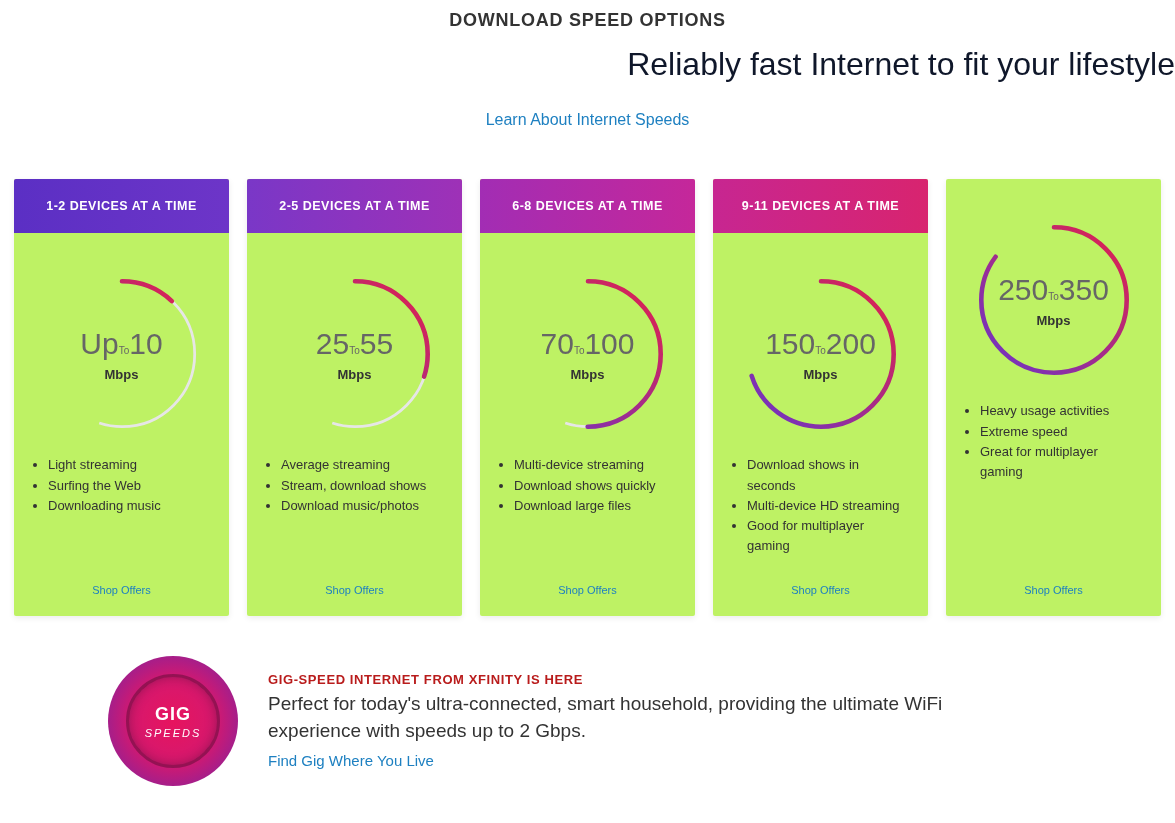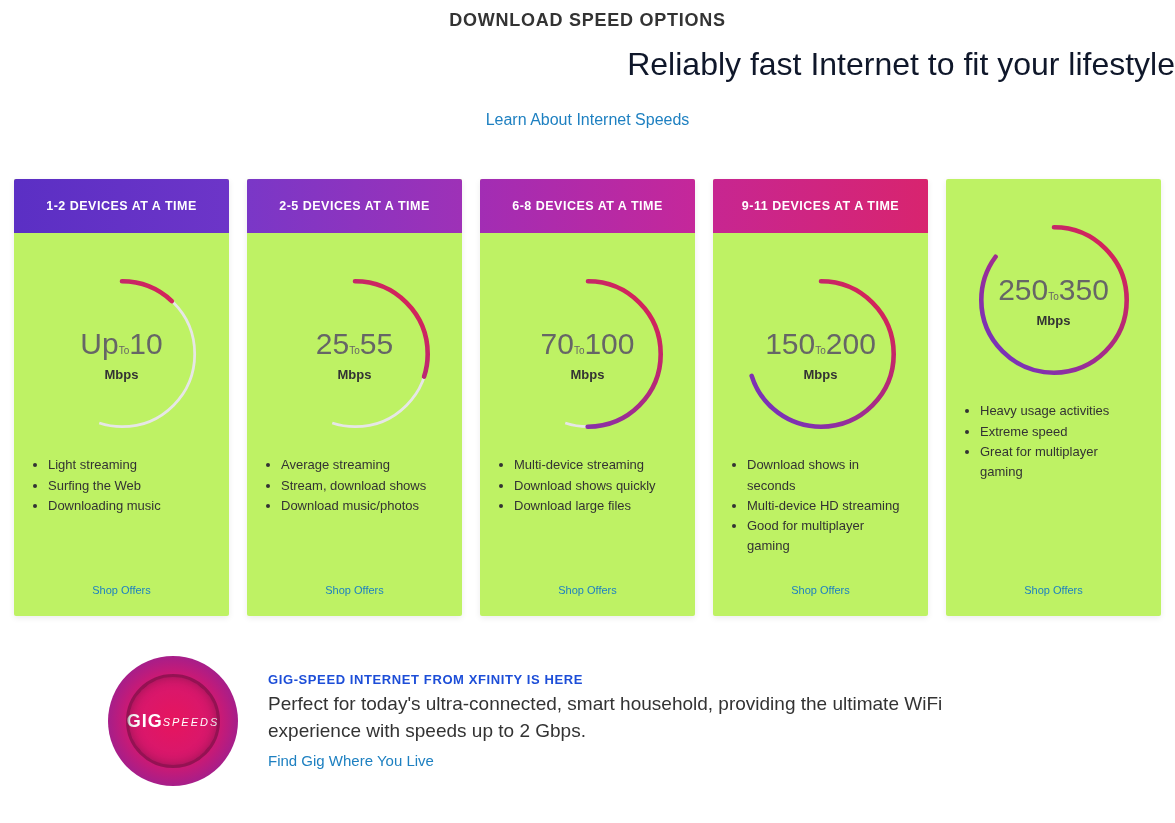--- a/index.html
+++ b/index.html
@@ -23,26 +23,26 @@
   .gauge .inner { position:absolute; inset:0; display:flex; flex-direction:column; align-items:center; justify-content:center; }
   .gauge .row { display:flex; align-items:baseline; }
   .gauge .num { font-size:30px; font-weight:300; color:#666; }
   .gauge .to { font-size:10px; color:#666; }
   .gauge .mbps { font-size:13px; font-weight:700; color:#333; margin-top:6px; }
   ul.feat { list-style:disc; padding:0 16px 0 34px; margin-top:2px; font-size:13px; color:#333; line-height:1.55; flex-grow:1; }
   ul.feat li { padding-right:6px; }
   .shop { text-align:center; padding:24px 0 18px; }
   .shop a { color:#1e80c1; font-size:11px; text-decoration:none; }
   .gig { display:flex; align-items:center; gap:30px; padding:40px 110px 20px 108px; }
-  .gig-badge { width:130px; height:130px; border-radius:50%; background:radial-gradient(circle at center,#e7145e 0%,#d6186e 45%,#9e1f8e 75%,#6a25a6 100%); display:flex; flex-direction:row; align-items:center; justify-content:center; color:#fff; position:relative;text-align:center; }
+  .gig-badge { width:130px; height:130px; border-radius:50%; background:radial-gradient(circle at center,#e7145e 0%,#d6186e 45%,#9e1f8e 75%,#6a25a6 100%); display:flex; flex-direction:column; align-items:center; justify-content:center; color:#fff; position:relative;text-align:center; }
   .gig-badge::after{ content:""; position:absolute; top:18px; left:18px; right:18px; bottom:18px; border-radius:50%; border:3px solid rgba(0,0,0,0.28); box-shadow: inset 0 0 12px rgba(0,0,0,0.25); pointer-events:none; }
   .gig-badge .t1 { font-size:18px; font-weight:700; letter-spacing:1px; }
   .gig-badge .t2 { font-size:11px; font-style:italic; letter-spacing:2px; margin-top:2px; }
   .gig-text { flex:1; }
-  .gig-eyebrow { font-size:13px; font-weight:700; letter-spacing:0.6px; color:#1d4ed8; }
+  .gig-eyebrow { font-size:13px; font-weight:700; letter-spacing:0.6px; color:#b91c1c; }
   .gig-body { font-size:19px; font-weight:300; color:#333; line-height:1.4; margin-top:4px; max-width:720px; }
   .gig-link { margin-top:8px; }
   .gig-link a { color:#1e80c1; font-size:15px; text-decoration:none; }
 </style>
 </head>
 <body>
 
 <div class="wrap">
   <div class="eyebrow">DOWNLOAD SPEED OPTIONS</div>
   <div class="headline">Reliably fast Internet to fit your lifestyle</div>

